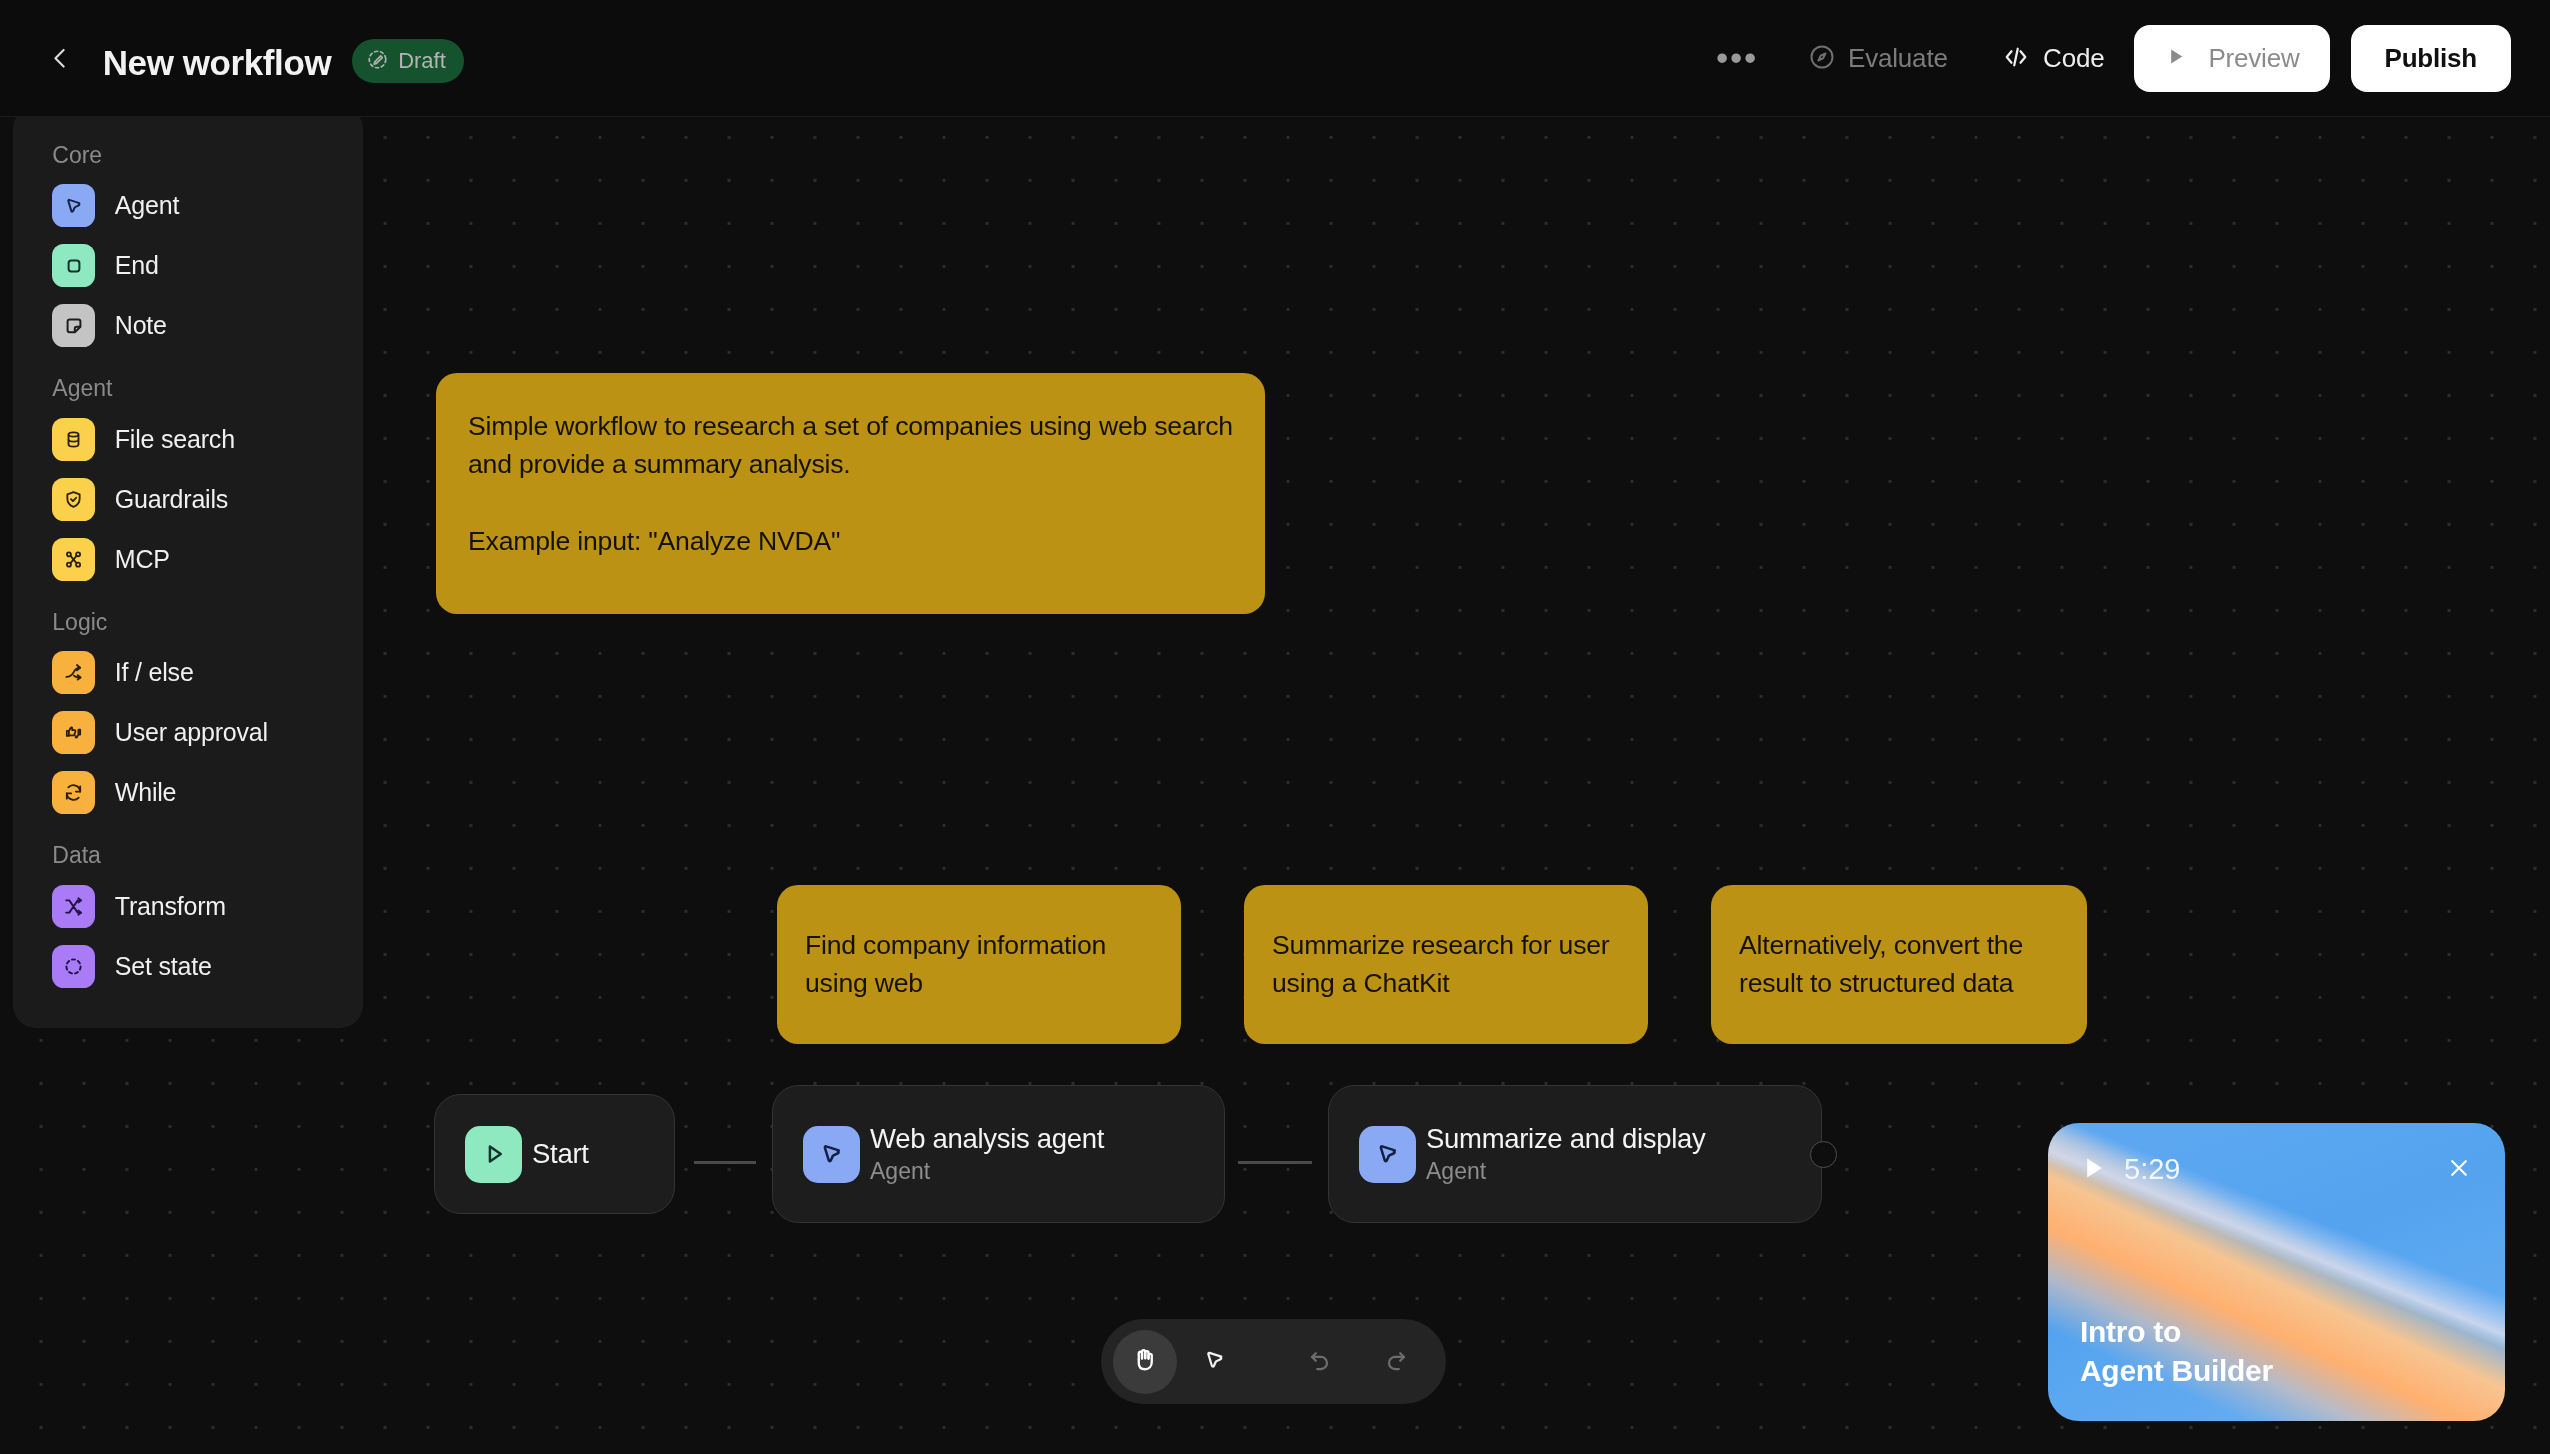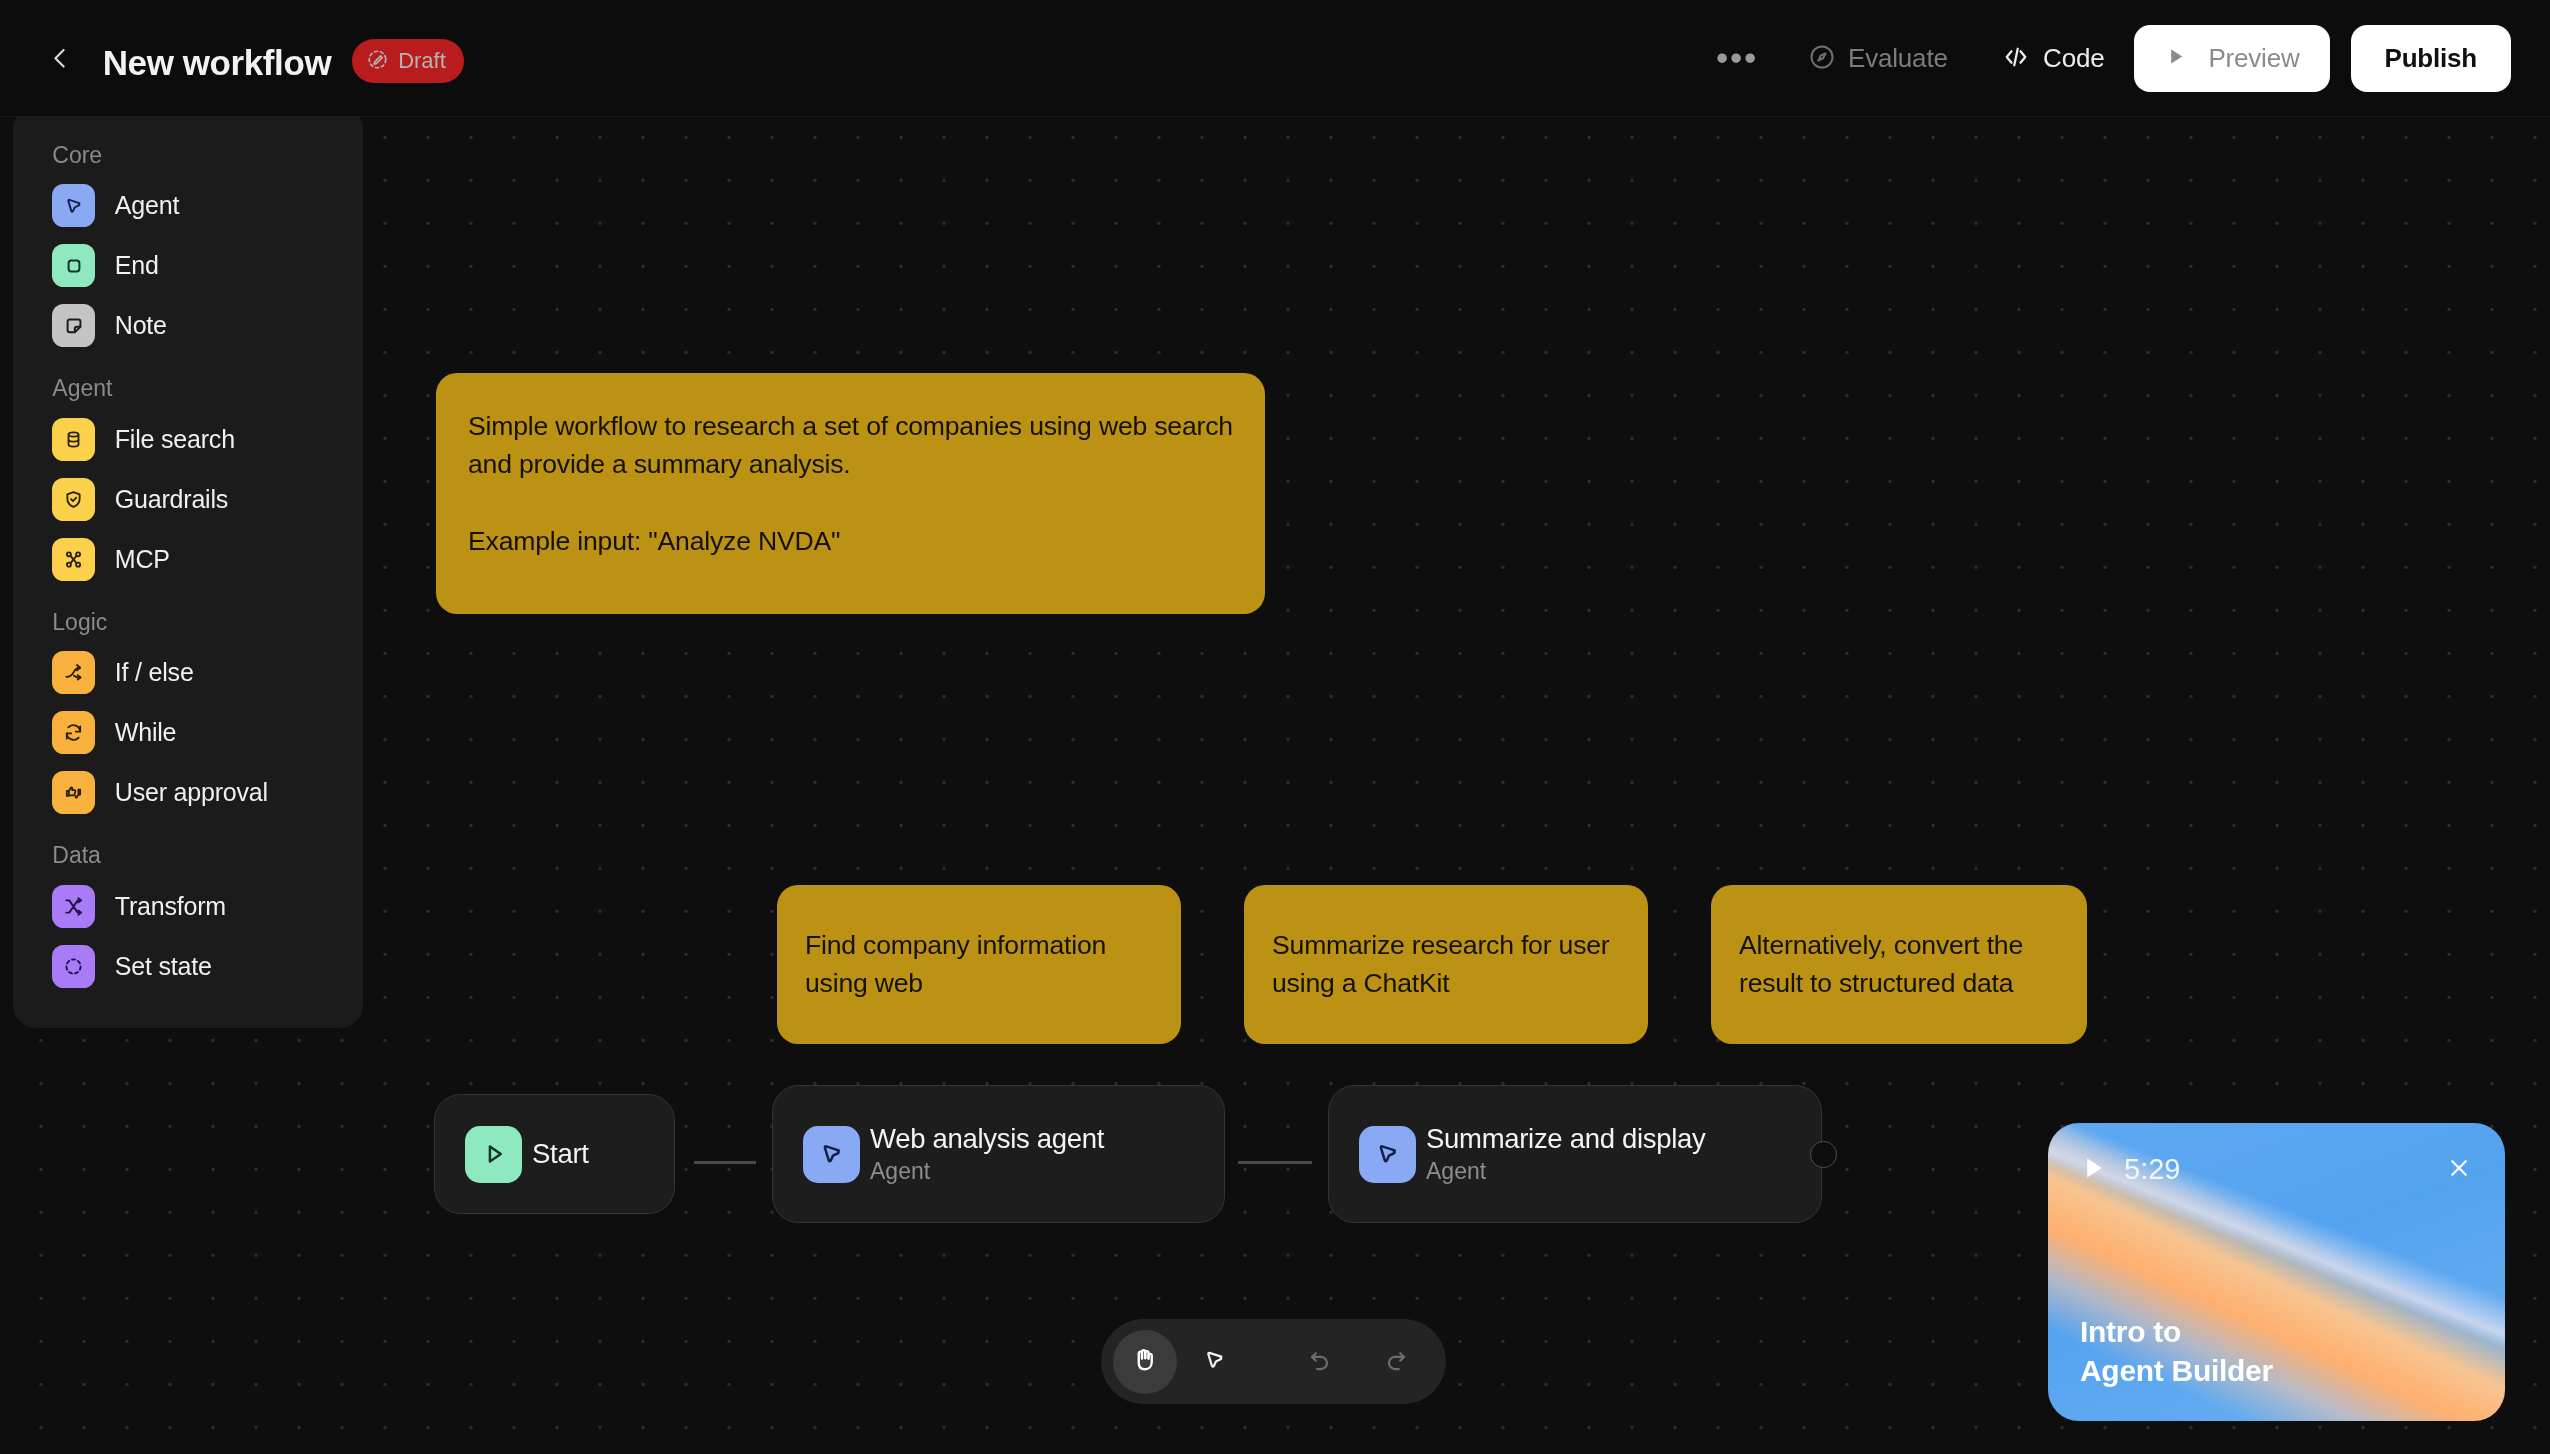--- a/index.html
+++ b/index.html
@@ -61,21 +61,21 @@
     white-space: nowrap;
   }
 
   .draft-badge {
     margin-left: 21px;
     height: 44px;
     display: flex; align-items: center;
     gap: 8.9px;
     padding: 0 17.7px 0 14px;
     border-radius: 22px;
-    background: #b91c1c;
+    background: #14532d;
     cursor: pointer;
   }
   .draft-badge .lbl {
     font-size: 22px;
     color: #b4b4b4;
     font-weight: 400;
   }
 
   .tb-btn {
     height: 64px;
@@ -491,36 +491,36 @@
         <path d="M15.6 4.2 18.9 7l-3.3 2.8"></path>
         <path d="M12.4 15.2c1.6 1.6 3.2 2 6.4 2"></path>
         <path d="M16.4 14.8 19.4 17.2l-3 2.2"></path>
       </svg>
     </div>
     <div class="lbl">If / else</div>
   </div>
 
   <div class="side-item">
     <div class="tile" style="background:#f8b13c">
+      <svg width="23" height="23" viewBox="0 0 24 24" fill="none" stroke="#2b1c02" stroke-width="1.8" stroke-linejoin="round">
+        <path d="M5 10.4h2.2v5.2H5zM7.2 10.4l2-3.4c.3-.6 1.5-.6 1.5.5v2.1h2.4c.7 0 1.1.6.9 1.2l-1 3.2c-.2.6-.6 1.1-1.3 1.1H7.2z"></path>
+        <path d="M19 14.2h-1.9V9h1.9zM17.1 14.2l-1.6 2.8c-.3.5-1.3.5-1.3-.4v-1.7"></path>
+      </svg>
+    </div>
+    <div class="lbl">User approval</div>
+  </div>
+
+  <div class="side-item">
+    <div class="tile" style="background:#f8b13c">
       <svg width="23" height="23" viewBox="0 0 24 24" fill="none" stroke="#2b1c02" stroke-width="1.9" stroke-linecap="round" stroke-linejoin="round">
         <path d="M19 11A7.2 7.2 0 0 0 6.6 6.6M5 13a7.2 7.2 0 0 0 12.4 4.4"></path>
         <path d="M19 5.6V11h-4.6M5 18.4V13h4.6"></path>
       </svg>
     </div>
     <div class="lbl">While</div>
-  </div>
-
-  <div class="side-item">
-    <div class="tile" style="background:#f8b13c">
-      <svg width="23" height="23" viewBox="0 0 24 24" fill="none" stroke="#2b1c02" stroke-width="1.8" stroke-linejoin="round">
-        <path d="M5 10.4h2.2v5.2H5zM7.2 10.4l2-3.4c.3-.6 1.5-.6 1.5.5v2.1h2.4c.7 0 1.1.6.9 1.2l-1 3.2c-.2.6-.6 1.1-1.3 1.1H7.2z"></path>
-        <path d="M19 14.2h-1.9V9h1.9zM17.1 14.2l-1.6 2.8c-.3.5-1.3.5-1.3-.4v-1.7"></path>
-      </svg>
-    </div>
-    <div class="lbl">User approval</div>
   </div>
 
   <div class="side-group-label">Data</div>
 
   <div class="side-item">
     <div class="tile" style="background:#a97bf7">
       <svg width="23" height="23" viewBox="0 0 24 24" fill="none" stroke="#231043" stroke-width="1.9" stroke-linecap="round" stroke-linejoin="round">
         <path d="M4.4 5.6h3.2L16.4 18.4h3.2M4.4 18.4h3.2L16.4 5.6h3.2"></path>
         <path d="M17 3.4 20 5.6 17 7.8M17 16.2l3 2.2-3 2.2"></path>
       </svg>

